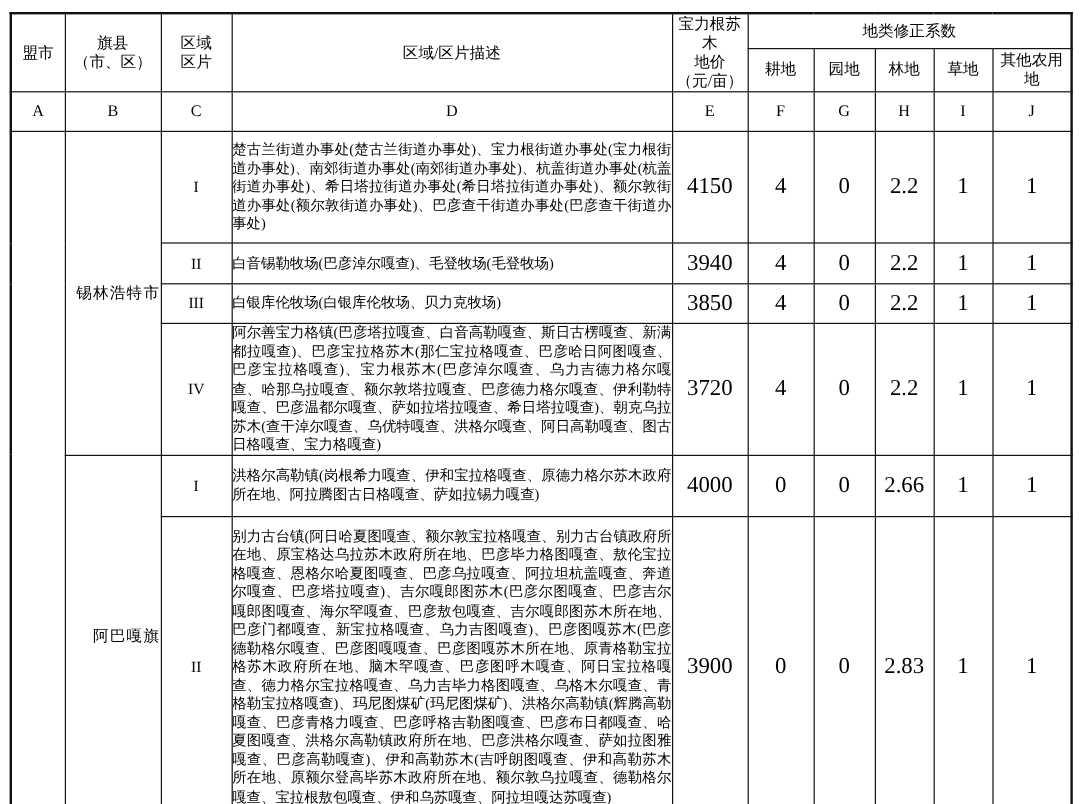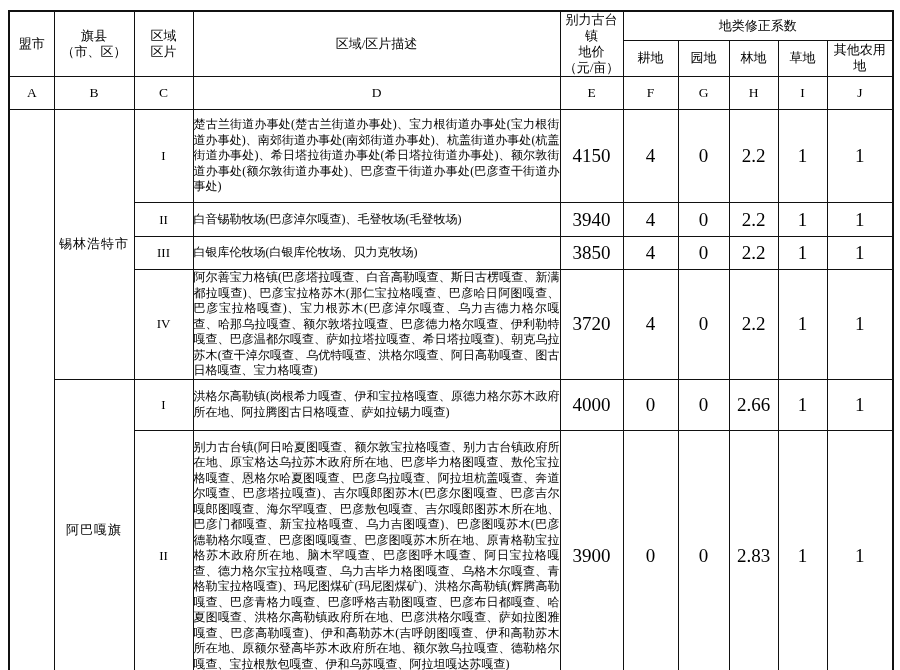--- a/index.html
+++ b/index.html
@@ -5,21 +5,21 @@
   html,body{margin:0;padding:0;background:#fff;}
   .page{position:relative;width:900px;height:670px;background:#ffffff;overflow:hidden;
         font-family:"Liberation Serif","DejaVu Serif",serif;color:#000;}
   table.land{position:absolute;left:8px;top:10px;width:884px;border-collapse:collapse;
         table-layout:fixed;background:#fff;border:2px solid #111;}
   table.land th,table.land td{border:1px solid #111;font-weight:normal;overflow:hidden;
         vertical-align:middle;padding:0;}
   .hdr{font-size:13px;text-align:center;line-height:16px;}
   .letter{font-size:13.5px;text-align:center;}
   .zone{font-size:13px;text-align:center;}
-  .banner{font-size:13px;text-align:center;letter-spacing:1px;}
+  .banner{font-size:13px;text-align:right;letter-spacing:1px;}
   .desc{font-size:12px;line-height:15.5px;text-align:justify;padding:1px 4px 1px 4px;margin-left:44px;}
   .num{font-size:19px;text-align:center;}
   tr.h-group{height:27px;} tr.h-sub{height:25px;} tr.h-letters{height:33px;}
   tr.r0{height:93px;} tr.r1{height:34px;} tr.r2{height:33px;}
   tr.r3{height:107px;} tr.r4{height:51px;} tr.r5{height:252px;}
 </style>
 </head>
 <body>
 
 <div class="page">
@@ -47,21 +47,21 @@
         <div>（市、区）</div>
       </th>
       <th class="hdr" rowspan="2">
         <div>区域</div>
         <div>区片</div>
       </th>
       <th class="hdr" rowspan="2">
         <div>区域/区片描述</div>
       </th>
       <th class="hdr" rowspan="2">
-        <div>别力古台镇</div>
+        <div>宝力根苏木</div>
         <div>地价</div>
         <div>（元/亩）</div>
       </th>
       <th class="hdr" colspan="5">
         <div>地类修正系数</div>
       </th>
     </tr>
 
     <tr class="h-sub">
       <th class="hdr">耕地</th>

